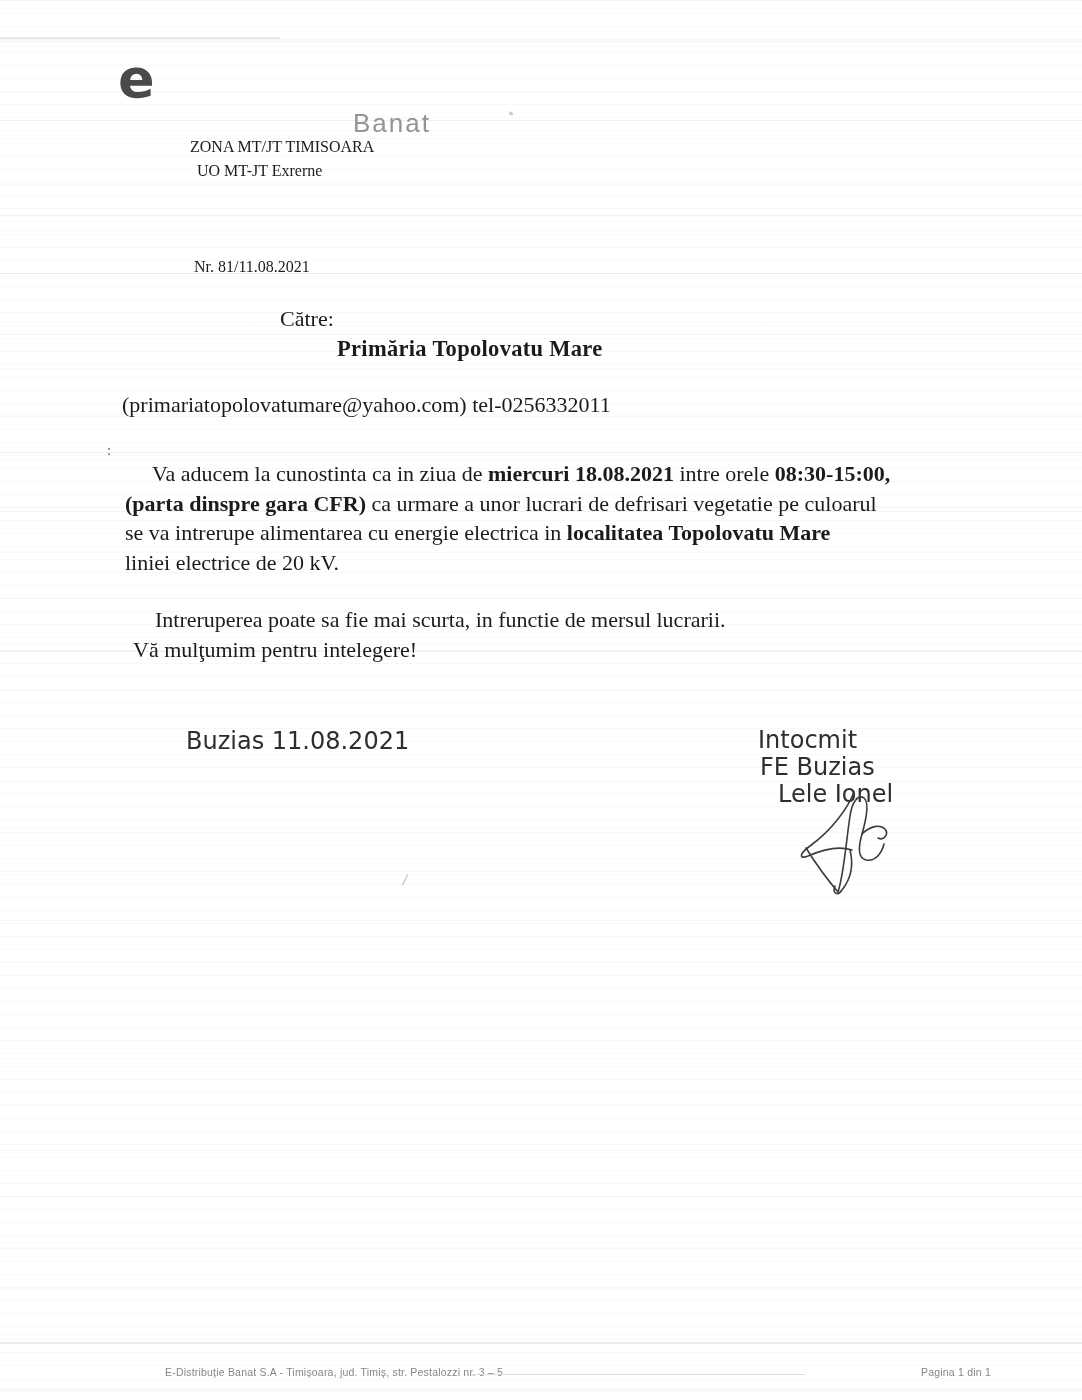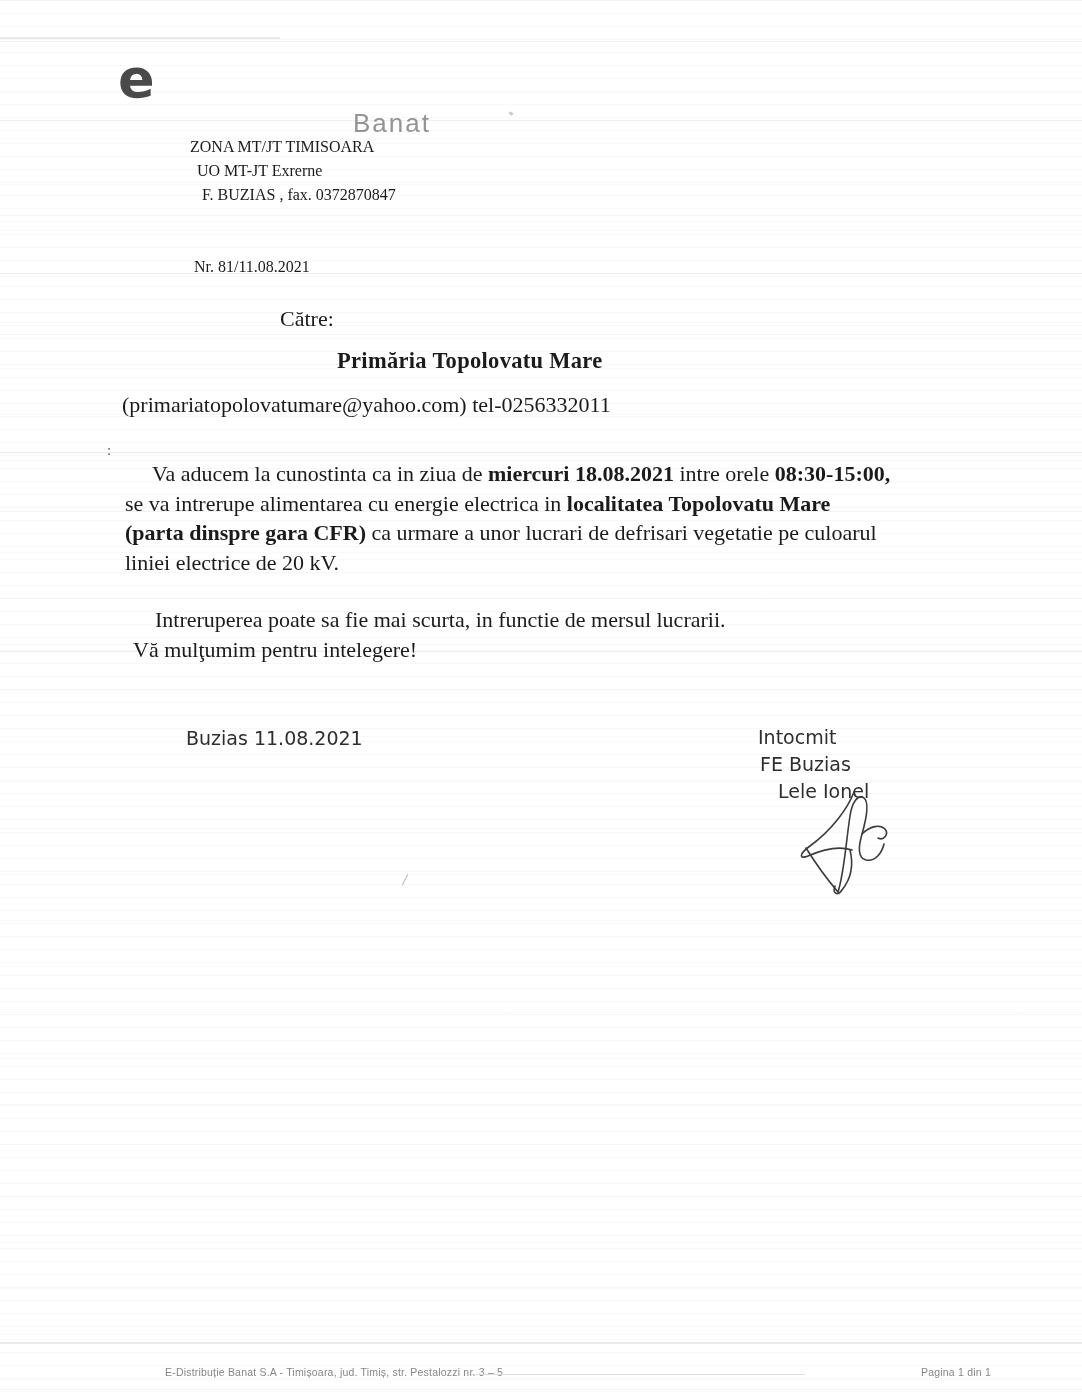--- a/index.html
+++ b/index.html
@@ -24,34 +24,34 @@
   .logo-rest { font-size:47px; line-height:58px; color:#3e3e3e; letter-spacing:1px; margin-left:6px; font-weight:400; }
   .logo-region { position:absolute; left:353px; top:108px; font-family:"Liberation Sans", sans-serif; font-size:26px; color:#949494; letter-spacing:2px; }
 
   
   .t-serif { font-size:16px; }
   .hdr1 { left:190px; top:138px; }
   .hdr2 { left:197px; top:162px; }
   .hdr3 { left:202px; top:186px; }
   .nr   { left:194px; top:258px; }
   .catre{ left:280px; top:306px; font-size:22px; }
-  .prim { left:337px; top:348px; font-size:22.5px; font-weight:bold; letter-spacing:0.3px; }
+  .prim { left:337px; top:336px; font-size:22.5px; font-weight:bold; letter-spacing:0.3px; }
   .emailline { left:122px; top:392px; font-size:22px; }
   .emailline .email { }
 
   
   .body-block { position:absolute; left:125px; top:459px; width:890px; font-size:22px; line-height:29.6px; }
   .bline { white-space:nowrap; }
   .ind1 { padding-left:27px; }
   .ind5 { padding-left:30px;margin-top:28px; }
   .ind6 { padding-left:8px; }
   .bline b, .bline .seg-b { font-weight:bold; }
 
   
-  .t-sans { font-family:"DejaVu Sans", sans-serif; font-size:19px; color:#2e2e2e; }
+  .t-sans { font-family:"DejaVu Sans", sans-serif; font-size:24px; color:#2e2e2e; }
   .placedate { left:186px; top:727px; }
   .sig1 { left:758px; top:726px; }
   .sig2 { left:760px; top:753px; }
   .sig3 { left:778px; top:780px; }
 
   .signature-svg { position:absolute; left:788px; top:786px; }
 
   
   .colon-art { left:107px; top:442px; font-size:15px; color:#5a5a5a; }
   .tick-art { position:absolute; left:404px; top:876px; width:9px; height:12px; border-left:1px solid #9a9a9a; transform:rotate(28deg); opacity:0.7; }
@@ -80,34 +80,33 @@
   <div class="sl" style="top:1342px; height:2px; background:rgba(30,30,30,0.09);"></div>
   <div class="sl" style="top:1389px;"></div>
 
   <div class="logo-row">
     <span class="logo-e">e</span>
   </div>
   <div class="logo-region">Banat</div>
 
   <div class="abs t-serif hdr1">ZONA MT/JT TIMISOARA</div>
   <div class="abs t-serif hdr2">UO  MT-JT Exrerne</div>
-  <div class="abs t-serif hdr3">F. BUZIAS , fax. 0372870847</div>
 
   <div class="abs t-serif nr">Nr. 81/11.08.2021</div>
 
   <div class="abs catre">Către:</div>
   <div class="abs prim">Primăria  Topolovatu Mare</div>
   <div class="abs emailline"><span>(</span><span class="email">primariatopolovatumare@yahoo.com</span><span>) tel-0256332011</span></div>
 
   <div class="abs colon-art">:</div>
 
   <div class="body-block">
     <div class="bline ind1"><span>Va aducem la cunostinta ca in ziua de </span><span class="seg-b">miercuri 18.08.2021</span><span> intre orele </span><span class="seg-b">08:30-15:00,</span></div>
+    <div class="bline"><span class="seg-b">(parta dinspre gara CFR)</span><span> ca urmare a unor lucrari de defrisari vegetatie pe culoarul</span></div>
     <div class="bline"><span>se va intrerupe alimentarea cu energie electrica in </span><span class="seg-b">localitatea Topolovatu Mare</span></div>
-    <div class="bline"><span class="seg-b">(parta dinspre gara CFR)</span><span> ca urmare a unor lucrari de defrisari vegetatie pe culoarul</span></div>
     <div class="bline"><span>liniei electrice de 20 kV.</span></div>
     <div class="bline ind5"><span>Intreruperea poate sa fie mai scurta, in functie de mersul lucrarii.</span></div>
     <div class="bline ind6"><span>Vă  mulţumim pentru intelegere!</span></div>
   </div>
 
   <div class="abs t-sans placedate">Buzias 11.08.2021</div>
   <div class="abs t-sans sig1">Intocmit</div>
   <div class="abs t-sans sig2">FE Buzias</div>
   <div class="abs t-sans sig3">Lele Ionel</div>
 

